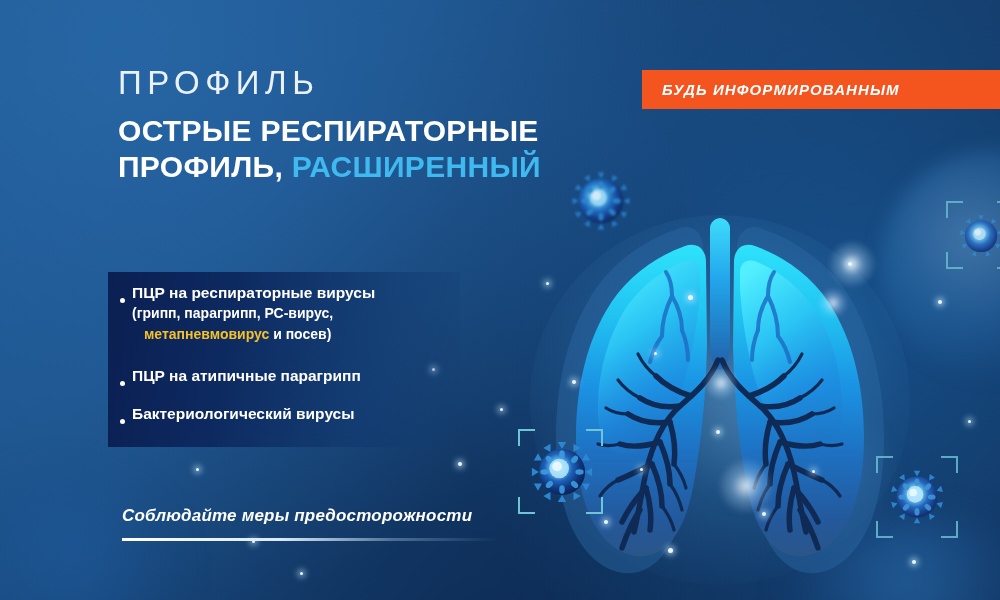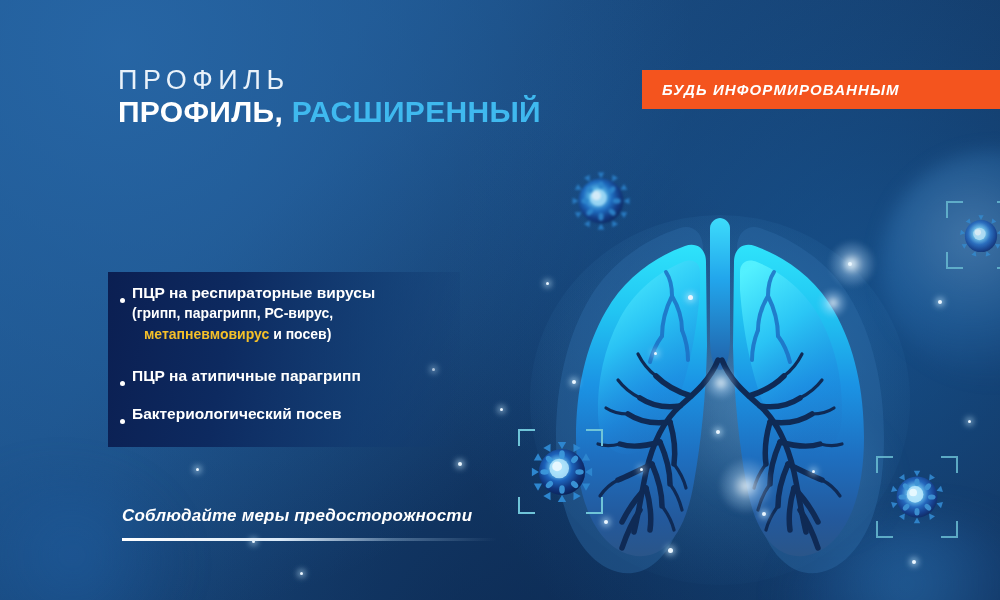--- a/index.html
+++ b/index.html
@@ -42,21 +42,21 @@
   
   .spark { position:absolute; border-radius:50%; background:#eaf6ff;
            box-shadow:0 0 6px 2px rgba(200,235,255,0.75); pointer-events:none; }
   .glow  { position:absolute; border-radius:50%; pointer-events:none;
            background:radial-gradient(circle, rgba(240,250,255,0.85) 0%, rgba(190,225,255,0.35) 35%, rgba(150,200,250,0) 72%);
            filter:blur(2px); }
 
   
   #headline { position:absolute; left:118px; top:66px; width:520px; }
   #kicker {
-    font-size:27px; font-weight:300; letter-spacing:5.5px;
+    font-size:33px; font-weight:300; letter-spacing:5.5px;
     color:#e9f2fa; line-height:1.05; white-space:nowrap;
   }
   .h-line {
     font-size:30px; font-weight:bold; color:#ffffff;
     letter-spacing:0.3px; line-height:1.22; white-space:nowrap;
   }
   #h-line1 { margin-top:12px; }
   #h-accent { color:#3fb9ef;text-align:center; }
   #subtitle {
     margin-top:11px; font-size:21px; font-weight:bold; font-style:italic;
@@ -555,20 +555,21 @@
         </g>
       </g>
       <circle cx="50" cy="50" r="31" fill="url(#vBody4)"></circle>
       <circle cx="47" cy="46" r="12" fill="#bfeafd" opacity="0.85"></circle>
       <circle cx="44" cy="43" r="6" fill="#ecfaff" opacity="0.9"></circle>
     </svg>
   </div>
 
   <div id="headline">
     <div id="kicker">ПРОФИЛЬ</div>
+    <div class="h-line" id="h-line1">ОСТРЫЕ РЕСПИРАТОРНЫЕ</div>
     <div class="h-line"><span>ПРОФИЛЬ,</span> <span id="h-accent">РАСШИРЕННЫЙ</span></div>
   </div>
 
   <div id="badge">
     <span id="badge-label">БУДЬ ИНФОРМИРОВАННЫМ</span>
   </div>
 
   <div id="panel"></div>
   <div id="bullets">
 
@@ -579,21 +580,21 @@
     <div class="bullet-sub">(грипп, парагрипп, РС-вирус,</div>
     <div class="bullet-sub" id="sub-line2"><span id="highlight">метапневмовирус</span><span> и посев)</span></div>
 
     <div class="bullet-row" id="row2">
       <div class="dot"></div>
       <div class="bullet-main">ПЦР на атипичные парагрипп</div>
     </div>
 
     <div class="bullet-row" id="row3">
       <div class="dot"></div>
-      <div class="bullet-main">Бактериологический посев</div>
+      <div class="bullet-main">Бактериологический вирусы</div>
     </div>
   </div>
 
   <div id="footer">
     <div id="footer-text">Соблюдайте меры предосторожности</div>
     <div id="footer-rule"></div>
   </div>
 
 </div>
 

